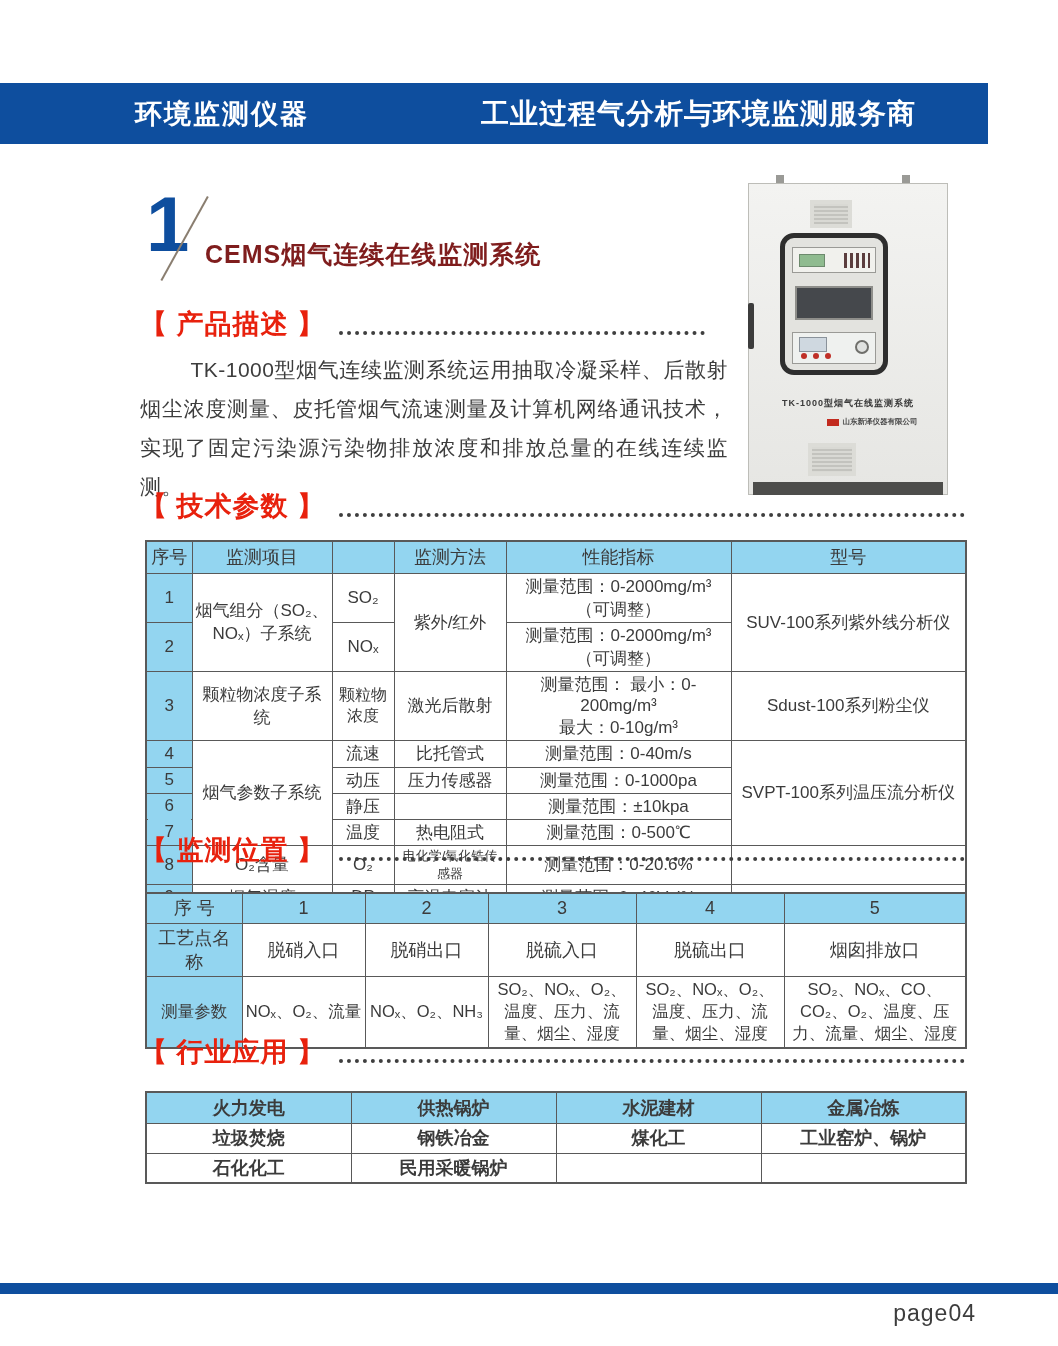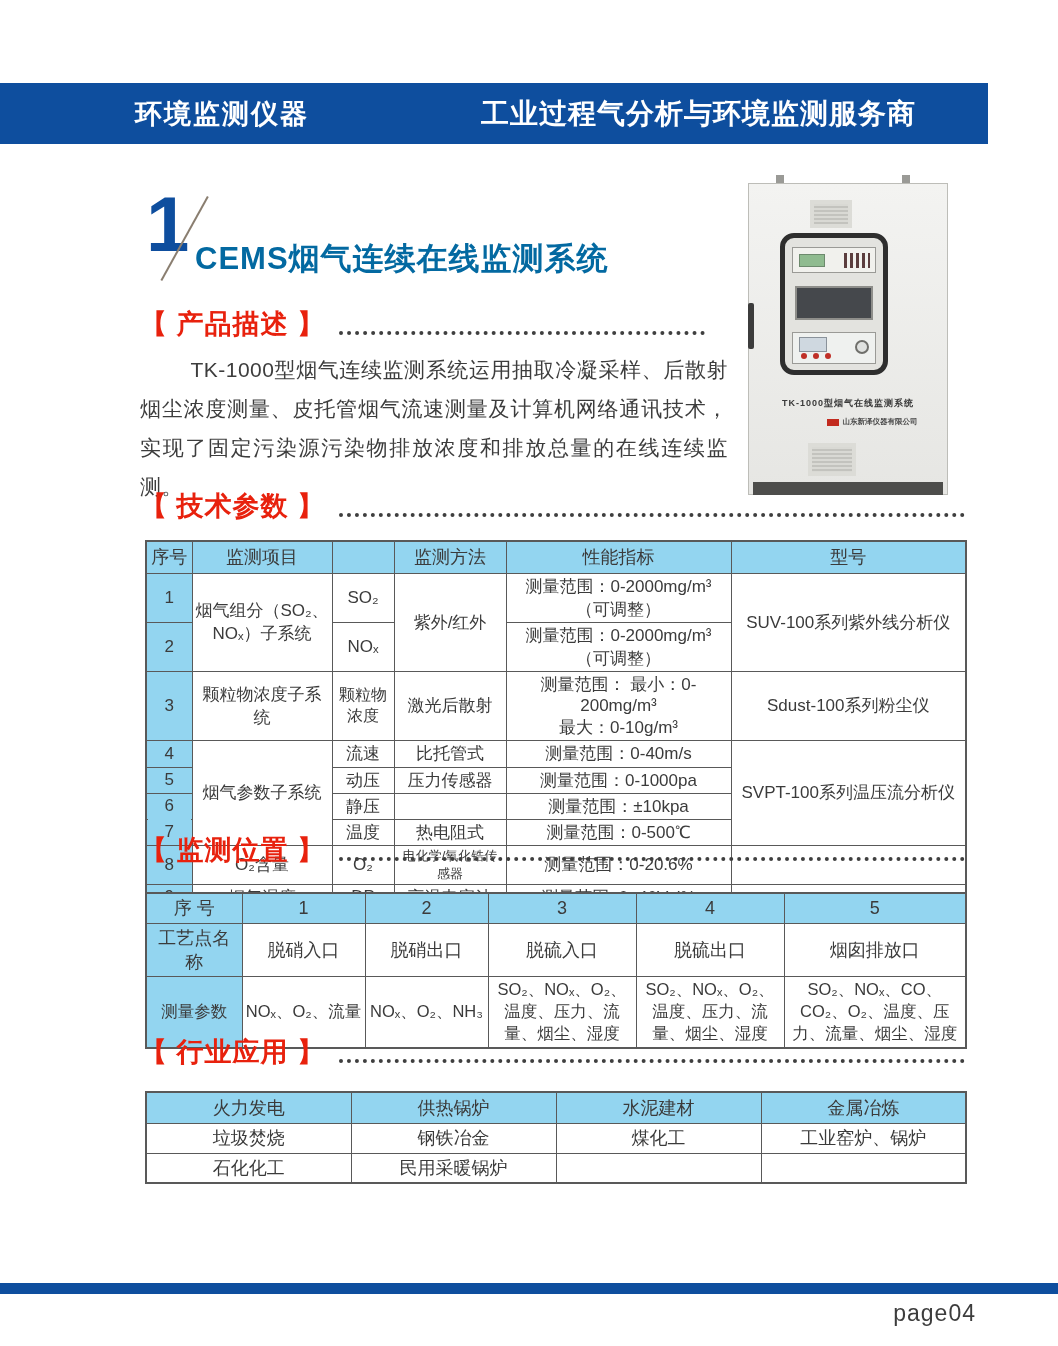--- a/index.html
+++ b/index.html
@@ -9,21 +9,21 @@
   
   .topbar { position:absolute; left:0; top:83px; width:988px; height:61px; background:#0e4e9e;
             display:flex; align-items:center; justify-content:space-between; color:#fff; }
   .topbar .tleft  { margin-left:135px; font-size:27px; font-weight:bold; letter-spacing:2px; }
   .topbar .tright { margin-right:72px; font-size:28px; font-weight:bold; letter-spacing:1px; }
 
   
   .hero-num { position:absolute; left:146px; top:185px; font-size:78px; font-weight:bold; color:#0e4e9e; line-height:1; }
   .hero-slash { position:absolute; left:207px; top:196px; width:2px; height:96px; background:#8a7e70;
                 transform:rotate(29deg); transform-origin:top left; }
-  .hero-title { position:absolute; left:195px; top:238px; font-size:31px; font-weight:bold; color:#0369a1; letter-spacing:1px; }
+  .hero-title { position:absolute; left:205px; top:238px; font-size:25px; font-weight:bold; color:#7f1d1d; letter-spacing:1px; }
 
   
   .sec { position:absolute; display:flex; align-items:flex-end; }
   .sec .label { font-size:27px; font-weight:bold; color:#e8210d; letter-spacing:1px; white-space:nowrap; }
   .sec .dots { flex:1; height:0; border-bottom:4px dotted #3f3f3f; margin:0 0 7px 14px; }
   .sec-desc     { left:140px; top:306px; width:565px; }
   .sec-tech     { left:140px; top:488px; width:825px; }
   .sec-pos      { left:140px; top:832px; width:825px; }
   .sec-industry { left:140px; top:1034px; width:825px; }
 
@@ -83,21 +83,21 @@
   .blue-strip { position:absolute; left:148px; top:811px; width:43px; height:11px; background:#93d5f0; }
 
   .pos { top:892px; }
   .pos td { padding:2px 3px; }
   .pos .r1 td { height:30px; font-size:18px; }
   .pos .r2 td { height:32px; font-size:18px; }
   .pos .r3 td { height:52px; font-size:16.5px; }
   .pos .lab { background:#93d5f0; font-size:18px; }
 
   .ind { top:1091px; }
-  .ind td { height:30px; font-size:18px; }
+  .ind td { height:30px; font-size:18px;font-weight:bold; }
   .ind .r1 td { height:31px; }
 
   
   .foot-line { position:absolute; left:0; top:1283px; width:1058px; height:11px; background:#0e4e9e; }
   .foot-page { position:absolute; right:82px; top:1300px; font-size:23px; color:#3d3d3d; letter-spacing:1px; }
 </style>
 </head>
 <body>
 
 <div class="page">

